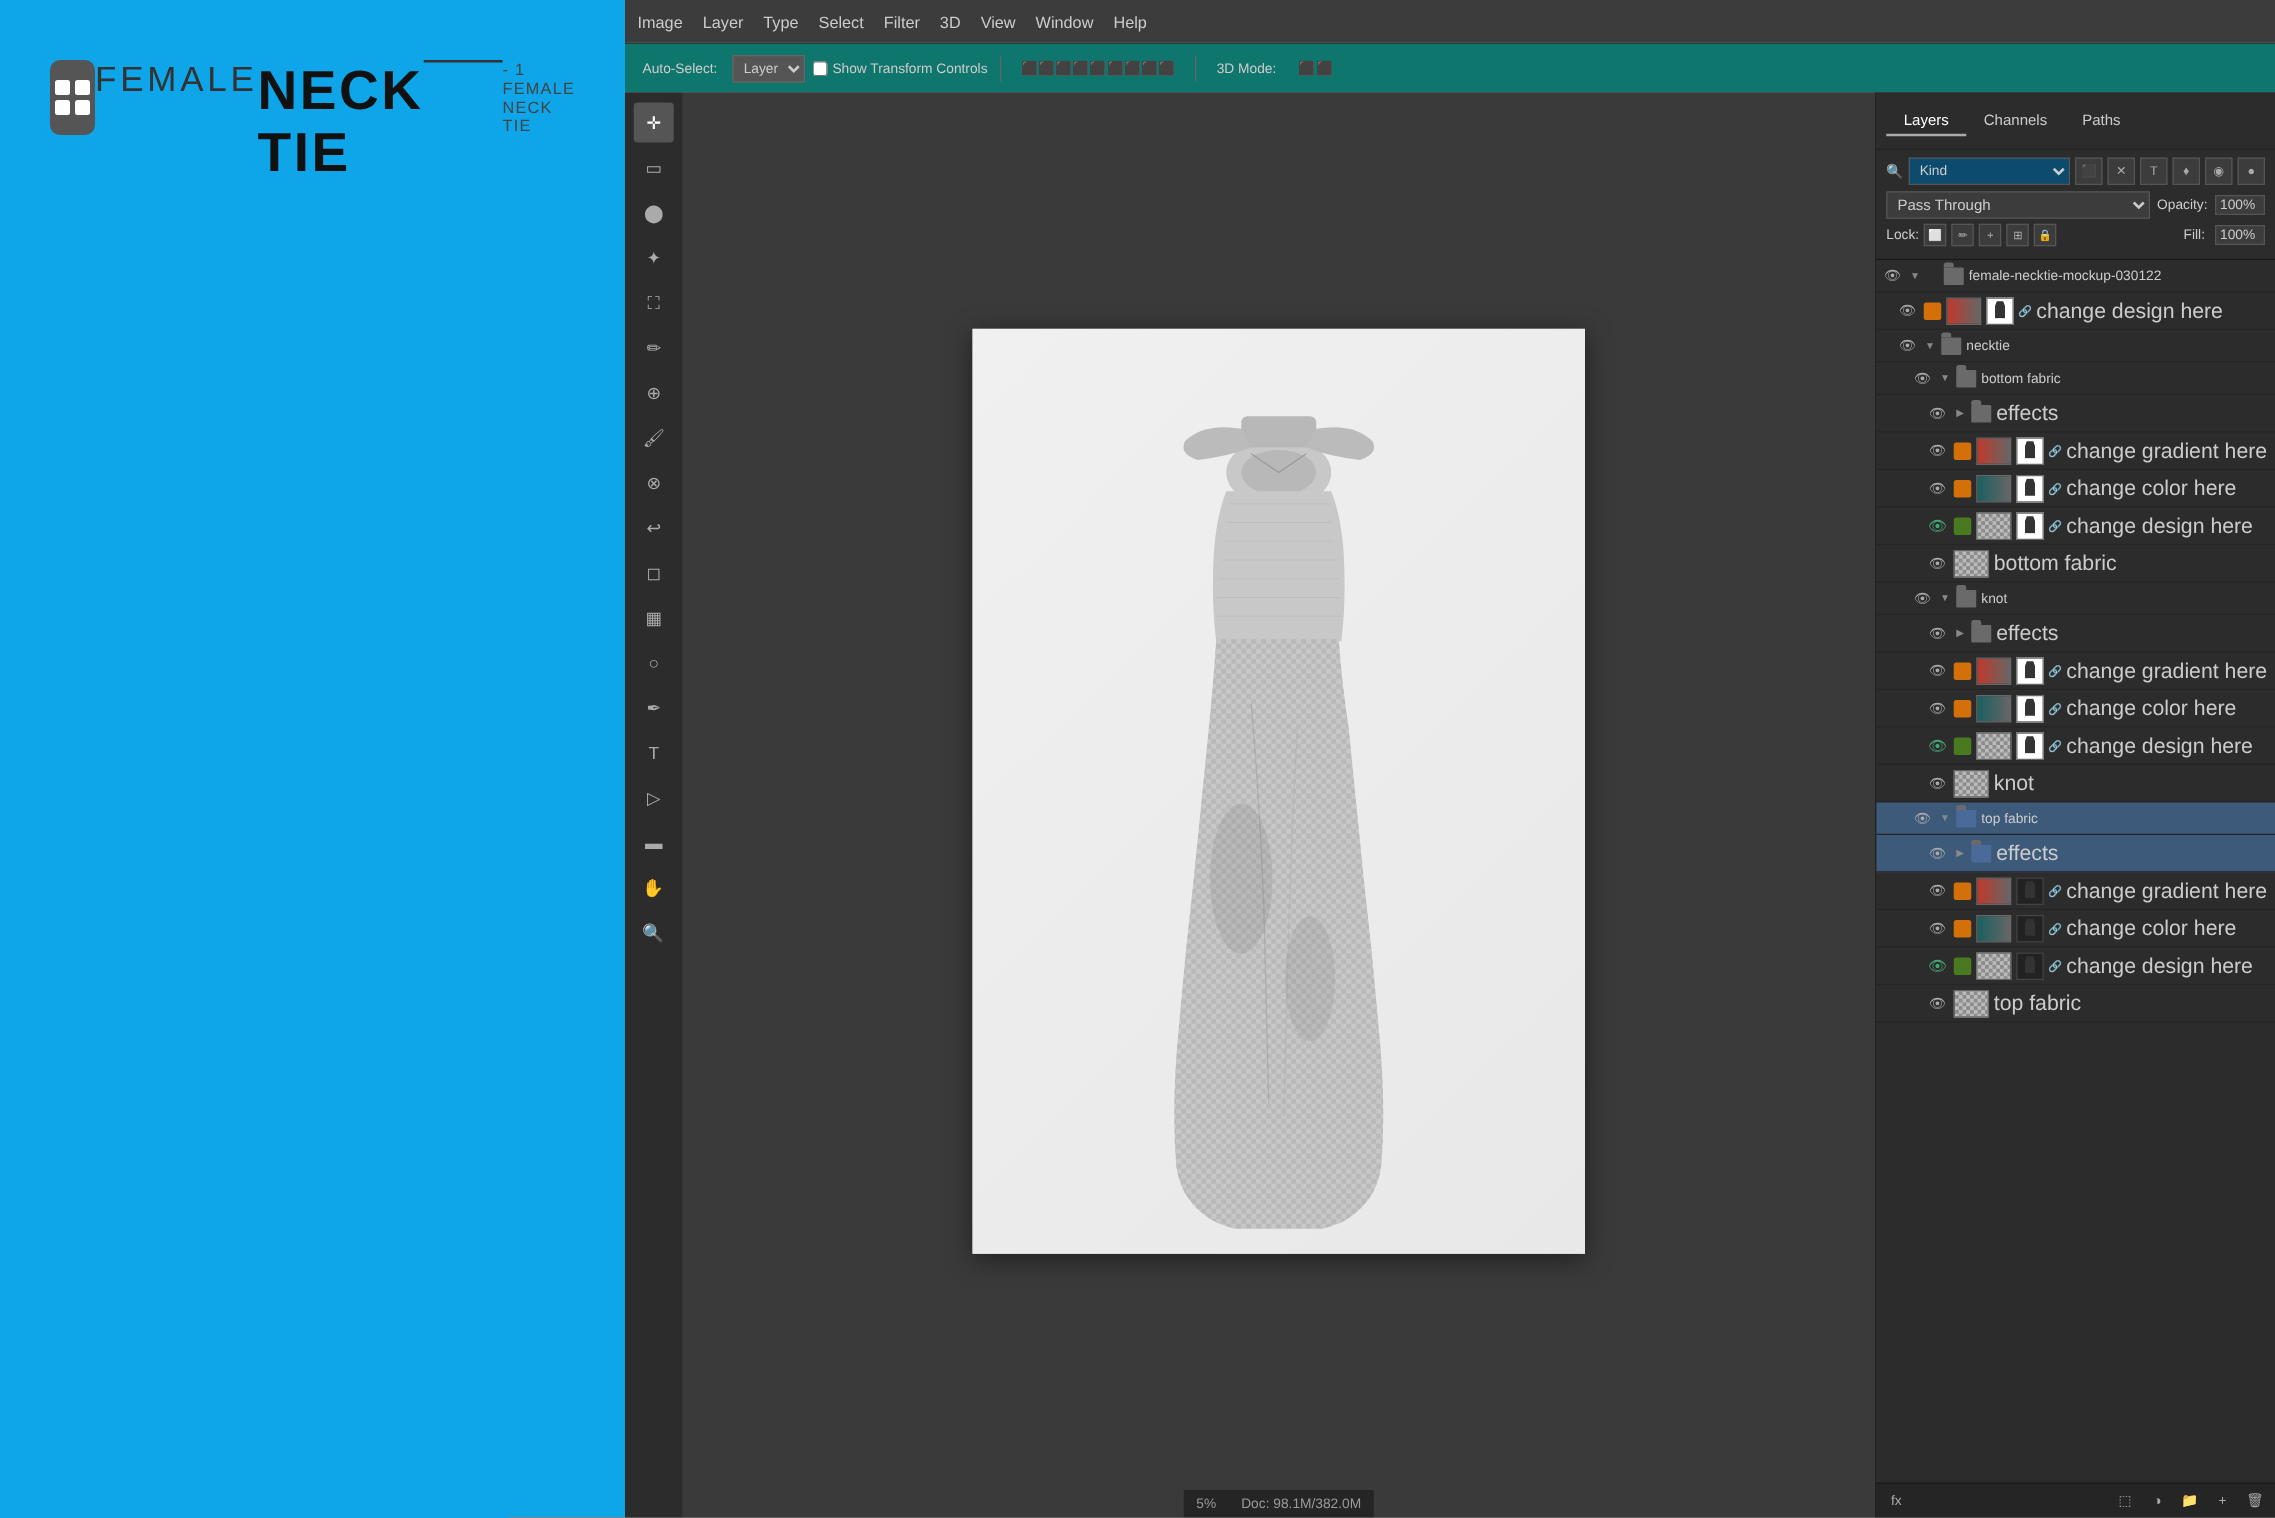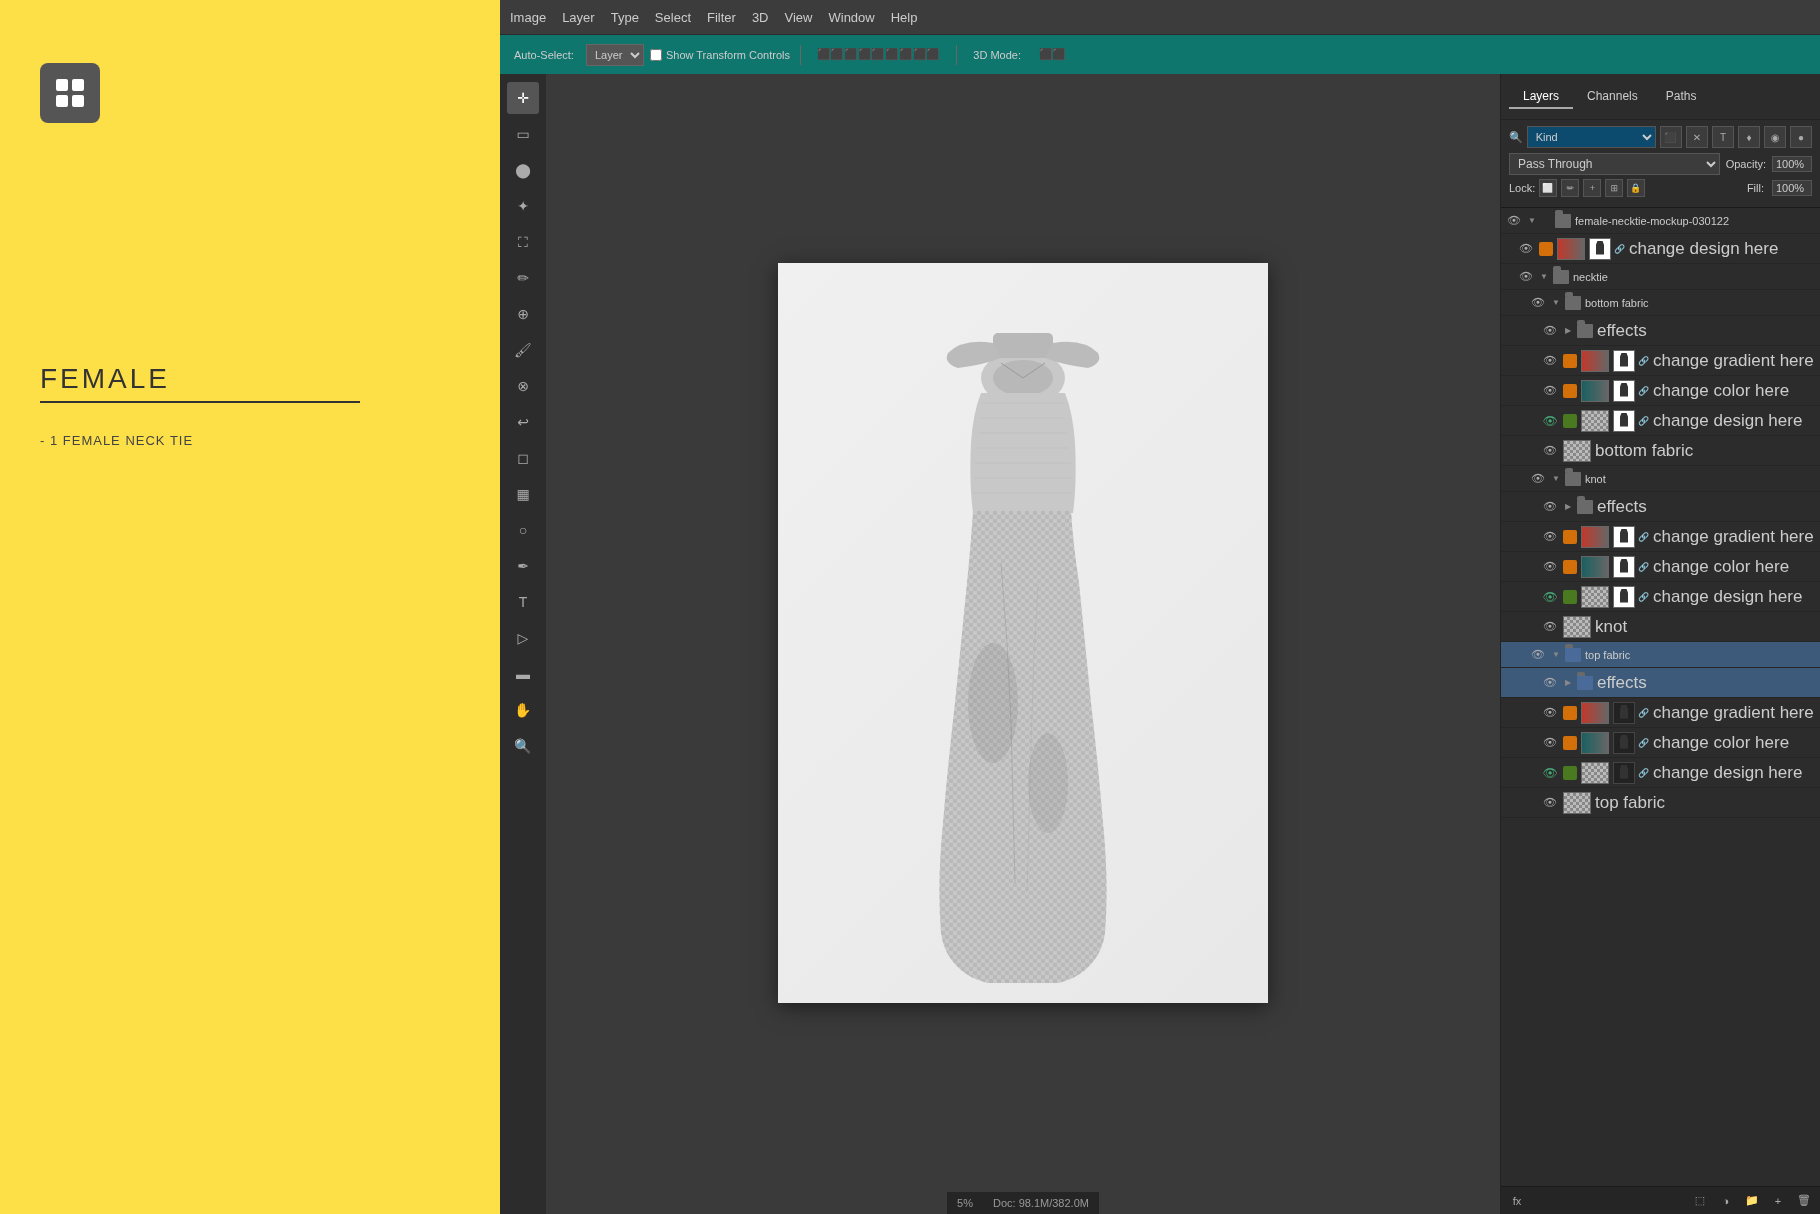--- a/index.html
+++ b/index.html
@@ -2,25 +2,25 @@
 <html><head>
   <meta charset="utf-8">
   <style>
     * { margin: 0; padding: 0; box-sizing: border-box; }
     body { width: 1820px; height: 1214px; background: #d0d0d0; display: flex; font-family: Arial, sans-serif; overflow: hidden; }
 
     
     .left-panel {
       width: 500px;
       height: 1214px;
-      background: #fde047;
-      display: flex;
-      flex-direction: column;
+      background: #0ea5e9;
+      display: flex;
+      flex-direction: row;
       align-items: flex-start;
-      padding: 63px 40px;
+      padding: 48px 40px;
       position: relative;
     }
     .app-icon {
       width: 60px; height: 60px;
       background: #555;
       border-radius: 8px;
       display: flex; align-items: center; justify-content: center;
       margin-bottom: 240px;
     }
     .app-icon svg { width: 36px; height: 36px; fill: white; }
@@ -452,20 +452,21 @@
 <div class="left-panel">
   <div class="app-icon">
     <svg viewBox="0 0 36 36" fill="white">
       <rect x="4" y="4" width="12" height="12" rx="2"></rect>
       <rect x="20" y="4" width="12" height="12" rx="2"></rect>
       <rect x="4" y="20" width="12" height="12" rx="2"></rect>
       <rect x="20" y="20" width="12" height="12" rx="2"></rect>
     </svg>
   </div>
   <div class="product-label">FEMALE</div>
+  <div class="product-title">NECK TIE</div>
   <div class="divider"></div>
   <div class="product-desc">- 1 FEMALE NECK TIE</div>
 </div>
 
 <div class="main-area">
 
   <div class="ps-menubar">
     <span>Image</span>
     <span>Layer</span>
     <span>Type</span>

